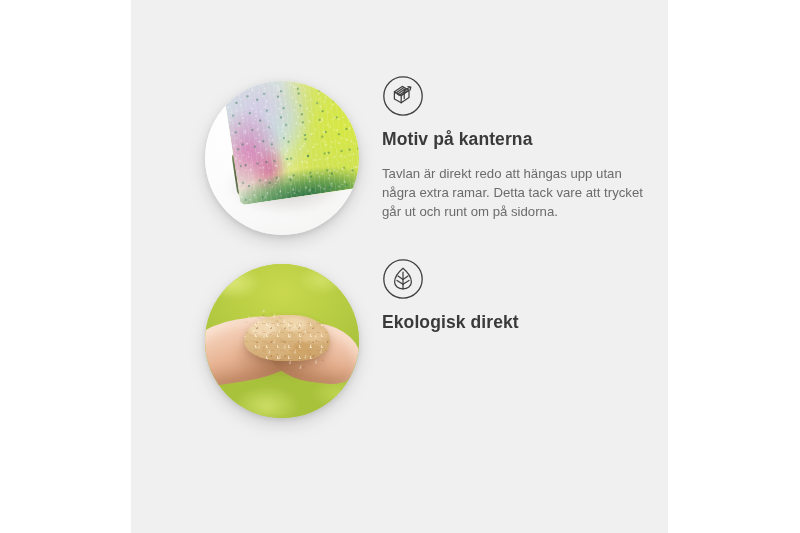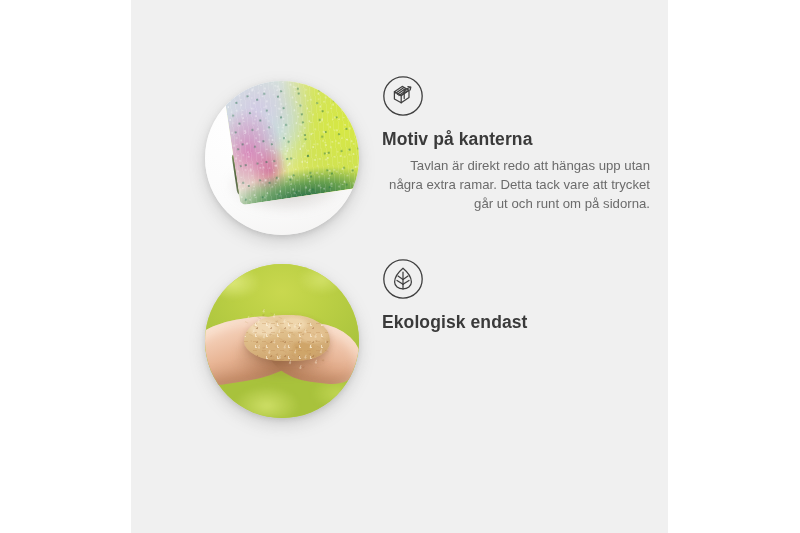--- a/index.html
+++ b/index.html
@@ -253,26 +253,25 @@
   }
   .icon-circle { display: block; }
   .feature-title {
     margin-top: 12px;
     font-size: 17.5px;
     font-weight: bold;
     color: #3a3a3a;
     letter-spacing: 0.1px;
   }
   .feature-body {
-    margin-top: 6px;
+    margin-top: 14px;
     font-size: 13.2px;
     line-height: 1.45;
     color: #6b6b6b;
     width: 268px;
-    text-align: right;
   }
 </style>
 </head>
 <body>
 
 <div id="stage">
 
   <div id="panel">
 
     <div class="feature" id="feature-edges">
@@ -339,19 +338,19 @@
 
             <path d="M21 14.0 L21 30.9"></path>
 
             <path d="M21 21.5 L16.0 18.0"></path>
             <path d="M21 21.5 L26.0 18.0"></path>
             <path d="M21 26.3 L15.0 22.4"></path>
             <path d="M21 26.3 L27.0 22.4"></path>
           </g>
         </svg>
 
-        <div class="feature-title">Ekologisk endast</div>
+        <div class="feature-title">Ekologisk direkt</div>
 
       </div>
     </div>
 
   </div>
 </div>
 
 </body></html>

